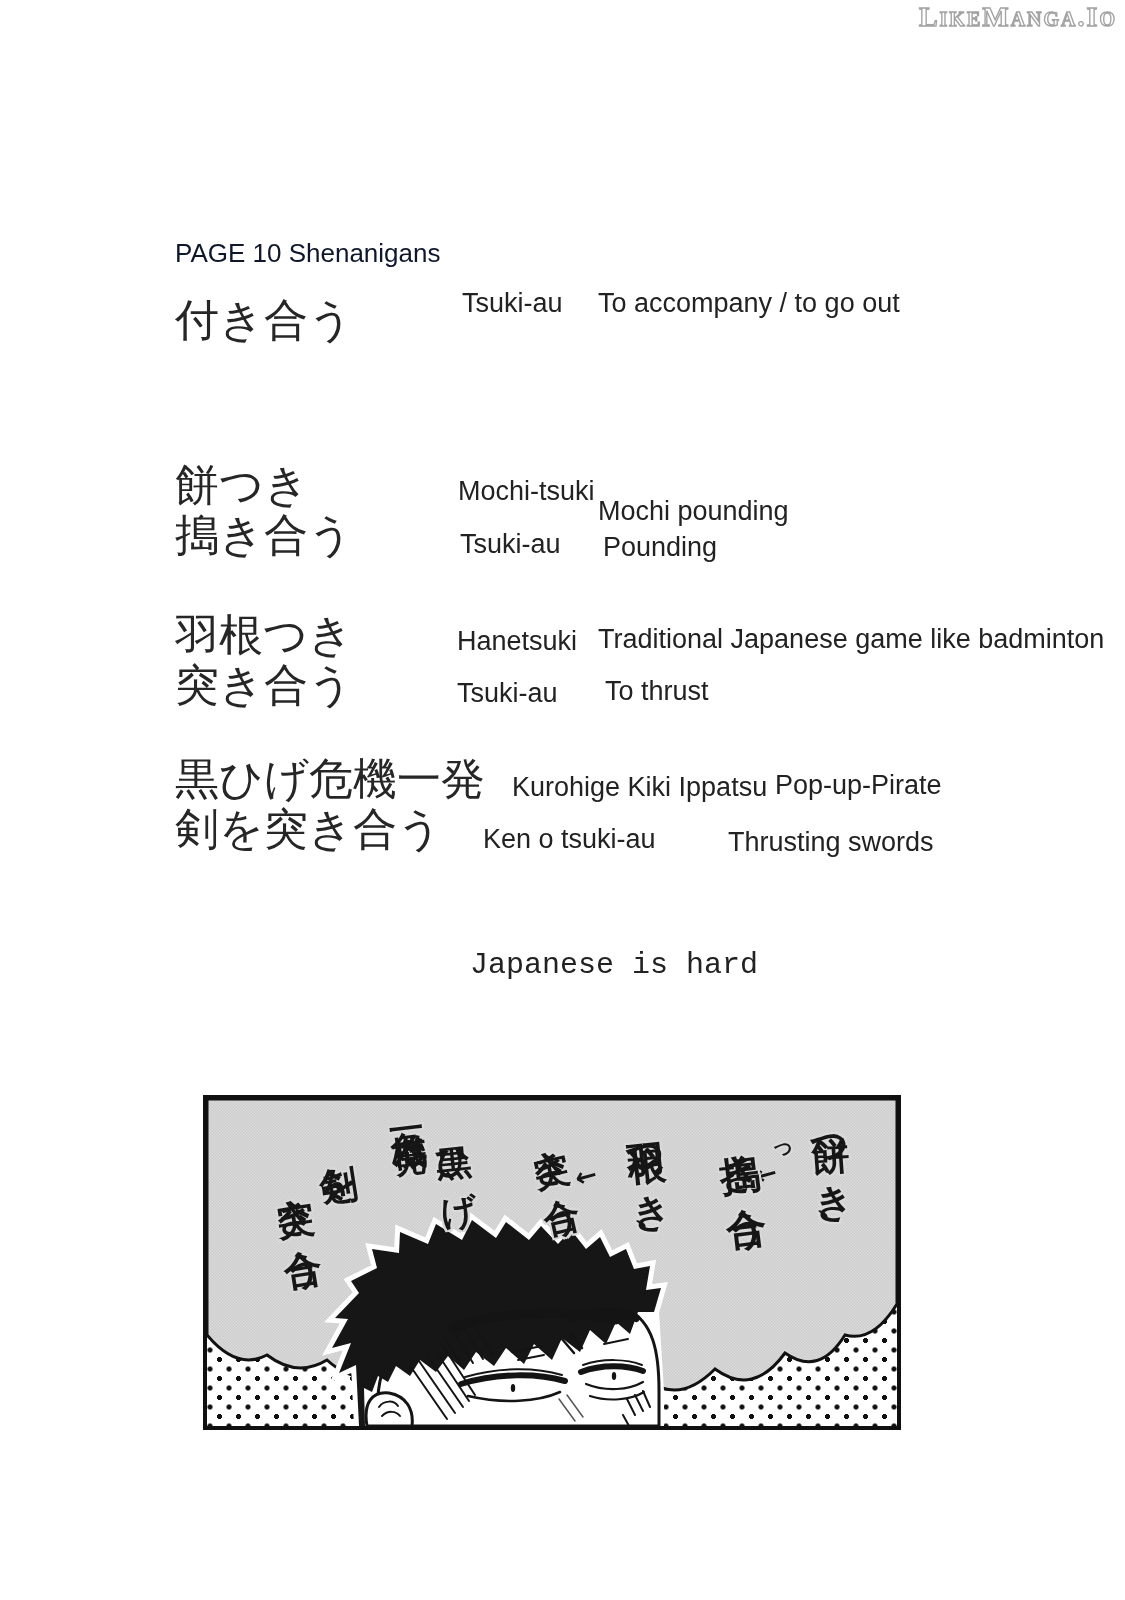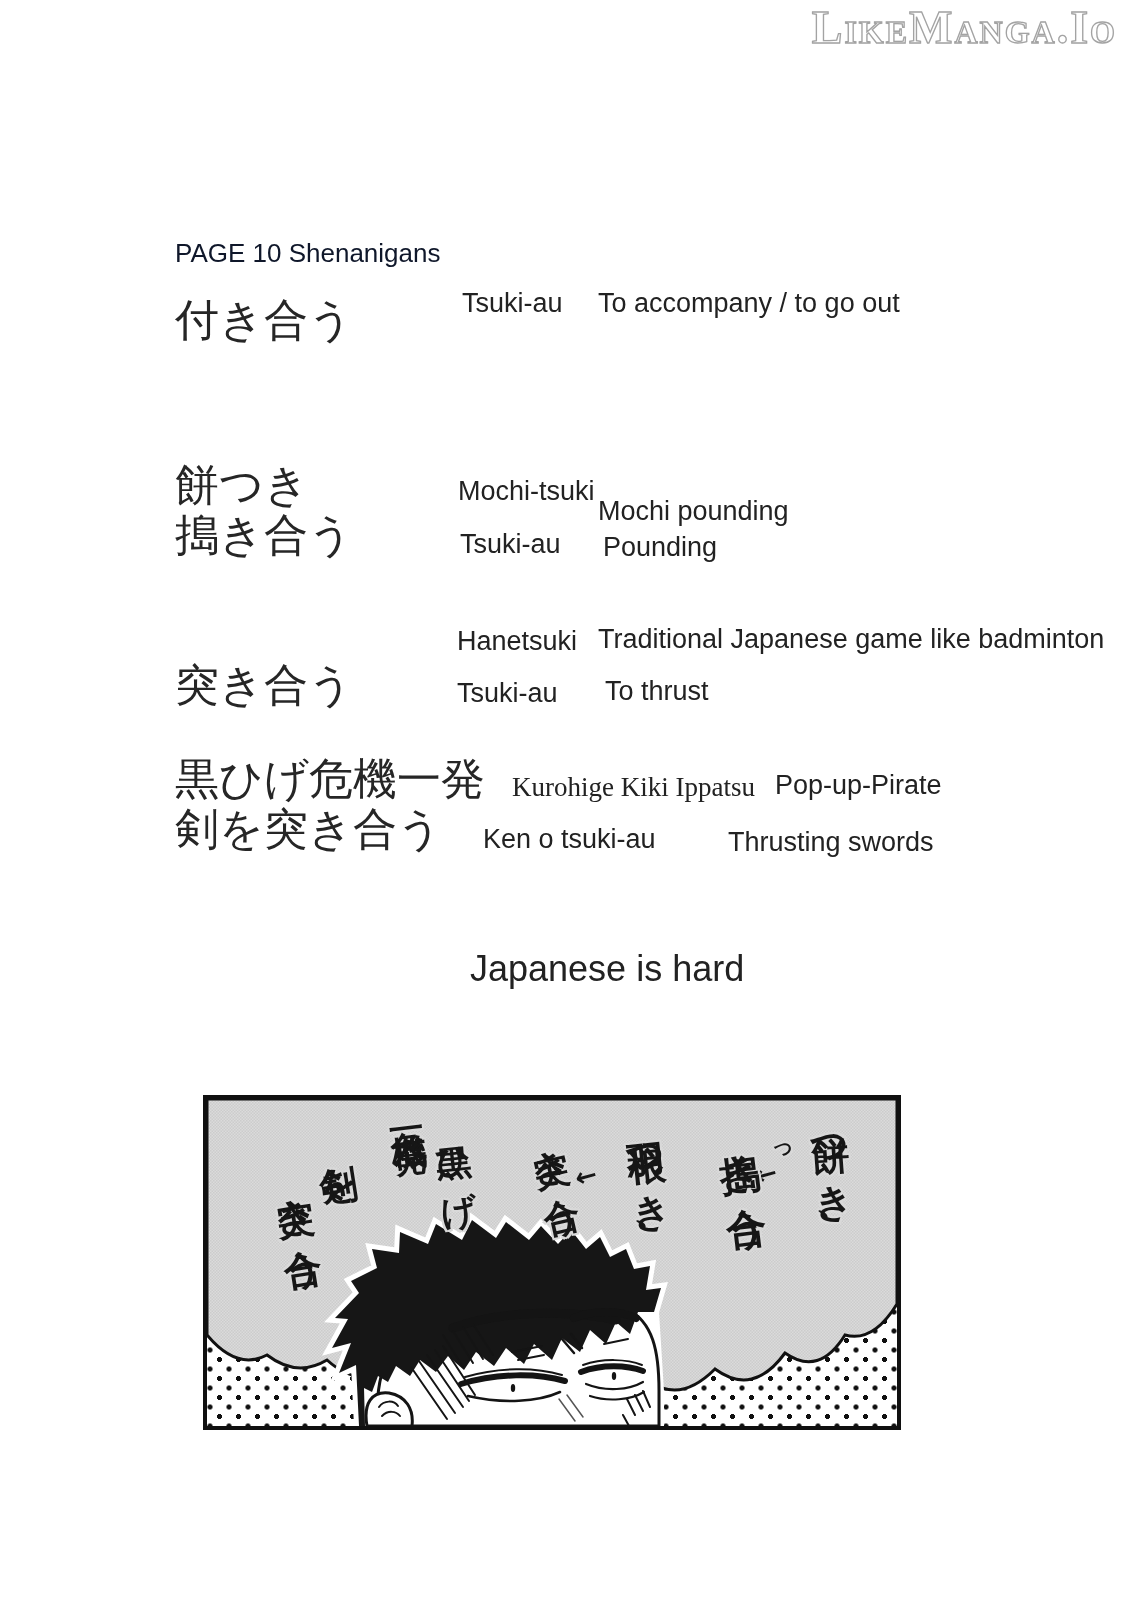--- a/index.html
+++ b/index.html
@@ -2,38 +2,38 @@
 <html><head>
 <meta charset="utf-8">
 <style>
   html,body{margin:0;padding:0;background:#fff;}
   #page{position:relative;width:1125px;height:1600px;background:#ffffff;overflow:hidden;
         font-family:"Liberation Sans",sans-serif;color:#1c1c1c;}
 
   
   .logo{position:absolute;top:1px;right:8px;
         font-family:"Liberation Serif",serif;font-weight:bold;font-variant:small-caps;
-        font-size:46px;letter-spacing:2px;color:#ffffff;
+        font-size:28px;letter-spacing:2px;color:#ffffff;
         -webkit-text-stroke:1.3px #a3a3a3;
         text-shadow:0 0 1px #b5b5b5;}
 
   
   .heading{position:absolute;left:175px;top:238px;font-size:26px;color:#0f172a;}
   .jp{position:absolute;font-family:"DejaVu Sans","Liberation Sans",sans-serif;
       font-size:44px;line-height:1.08;color:#262626;white-space:nowrap;}
   .ro,.en{position:absolute;font-size:27px;color:#222;white-space:nowrap;}
 
   .e0jp{left:175px;top:268px;margin-top:28px;} .e0ro{left:462px;top:288px;} .e0en{left:598px;top:288px;}
   .e1jp{left:175px;top:461px;} .e1ro{left:458px;top:476px;} .e1en{left:598px;top:496px;}
   .e2jp{left:175px;top:511px;} .e2ro{left:460px;top:529px;} .e2en{left:603px;top:532px;}
   .e3jp{left:175px;top:611px;} .e3ro{left:457px;top:626px;} .e3en{left:598px;top:624px;}
   .e4jp{left:175px;top:661px;} .e4ro{left:457px;top:678px;} .e4en{left:605px;top:676px;}
-  .e5jp{left:175px;top:755px;text-align:right;} .e5ro{left:512px;top:772px;font-family:Liberation Serif, serif;} .e5en{left:775px;top:770px;}
+  .e5jp{left:175px;top:755px;text-align:right;} .e5ro{left:512px;top:772px;} .e5en{left:775px;top:770px;}
   .e6jp{left:175px;top:805px;} .e6ro{left:483px;top:824px;} .e6en{left:728px;top:827px;}
-  .note{position:absolute;left:470px;top:948px;font-size:36px;color:#222;}
+  .note{position:absolute;left:470px;top:948px;font-size:30px;color:#222;font-family:Liberation Mono, monospace;}
 
   
   .panel{position:absolute;left:203px;top:1095px;width:690px;height:327px;
          border:4px solid #101010;box-sizing:content-box;
          background:
            radial-gradient(circle,#101010 2.3px,transparent 2.8px),
            radial-gradient(circle,#101010 2.3px,transparent 2.8px),
            #ffffff;
          background-size:19px 19px,19px 19px;
          background-position:3px 4px,12.5px 13.5px;}
@@ -74,20 +74,21 @@
   <div class="en e0en">To accompany / to go out</div>
 
   <div class="jp e1jp">餅つき</div>
   <div class="ro e1ro">Mochi-tsuki</div>
   <div class="en e1en">Mochi pounding</div>
 
   <div class="jp e2jp">搗き合う</div>
   <div class="ro e2ro">Tsuki-au</div>
   <div class="en e2en">Pounding</div>
 
+  <div class="jp e3jp">羽根つき</div>
   <div class="ro e3ro">Hanetsuki</div>
   <div class="en e3en">Traditional Japanese game like badminton</div>
 
   <div class="jp e4jp">突き合う</div>
   <div class="ro e4ro">Tsuki-au</div>
   <div class="en e4en">To thrust</div>
 
   <div class="jp e5jp">黒ひげ危機一発</div>
   <div class="ro e5ro">Kurohige Kiki Ippatsu</div>
   <div class="en e5en">Pop-up-Pirate</div>

